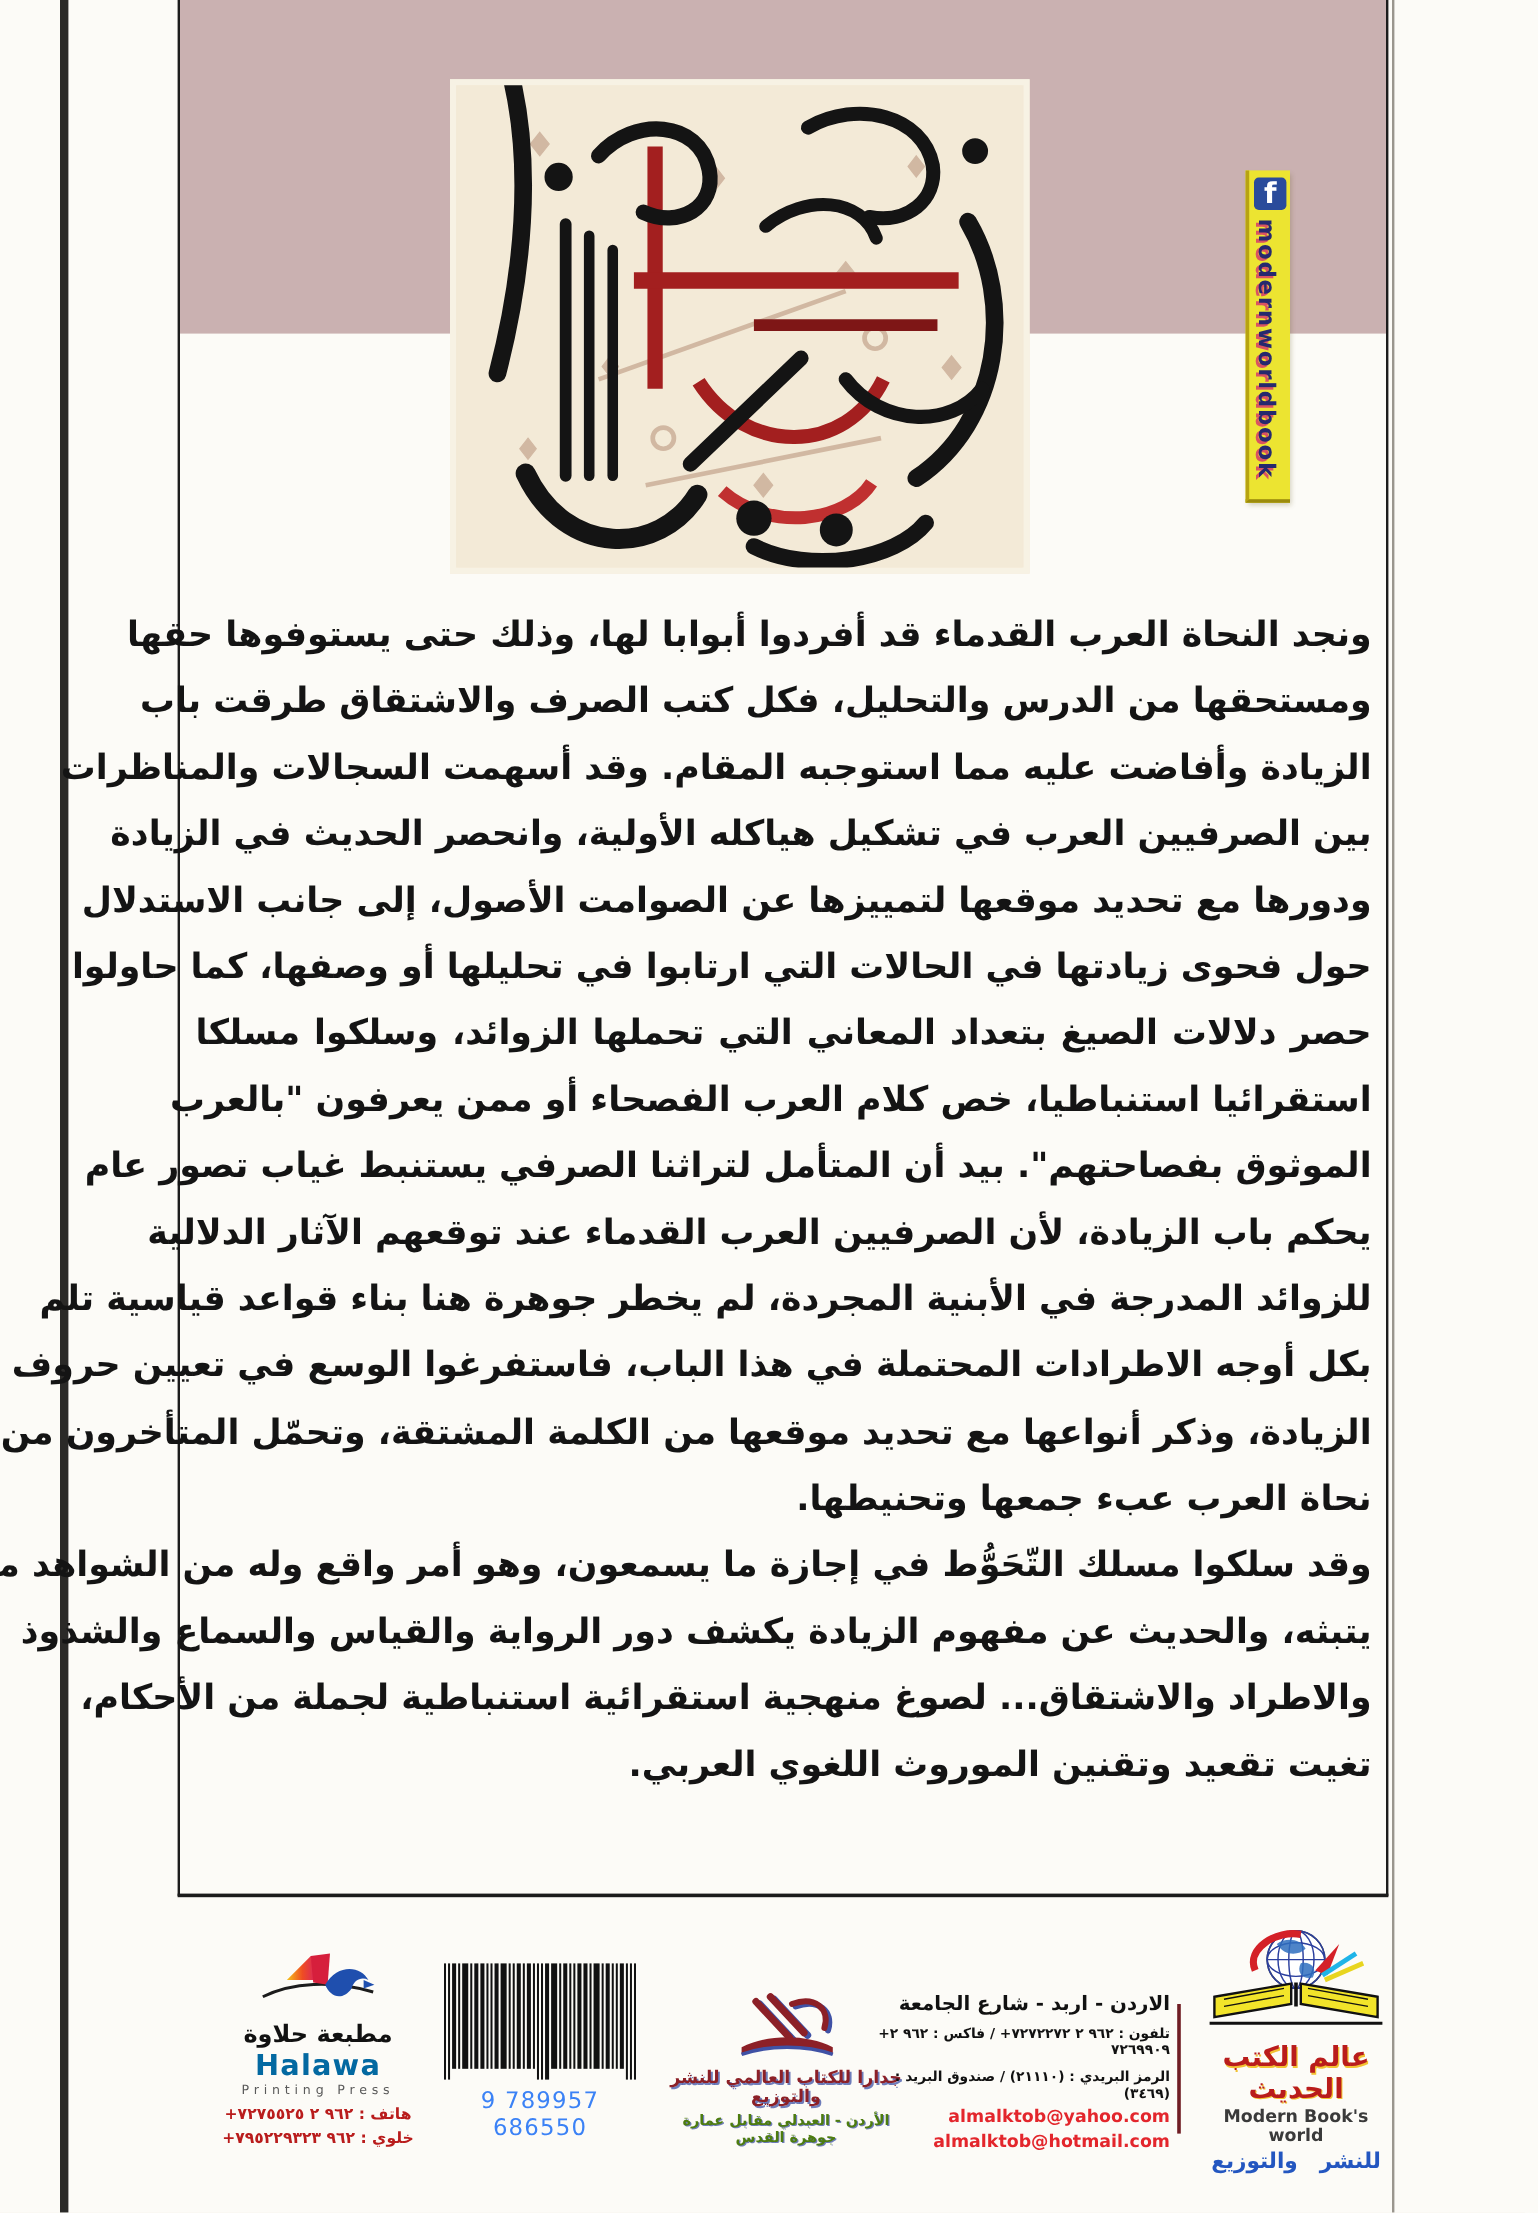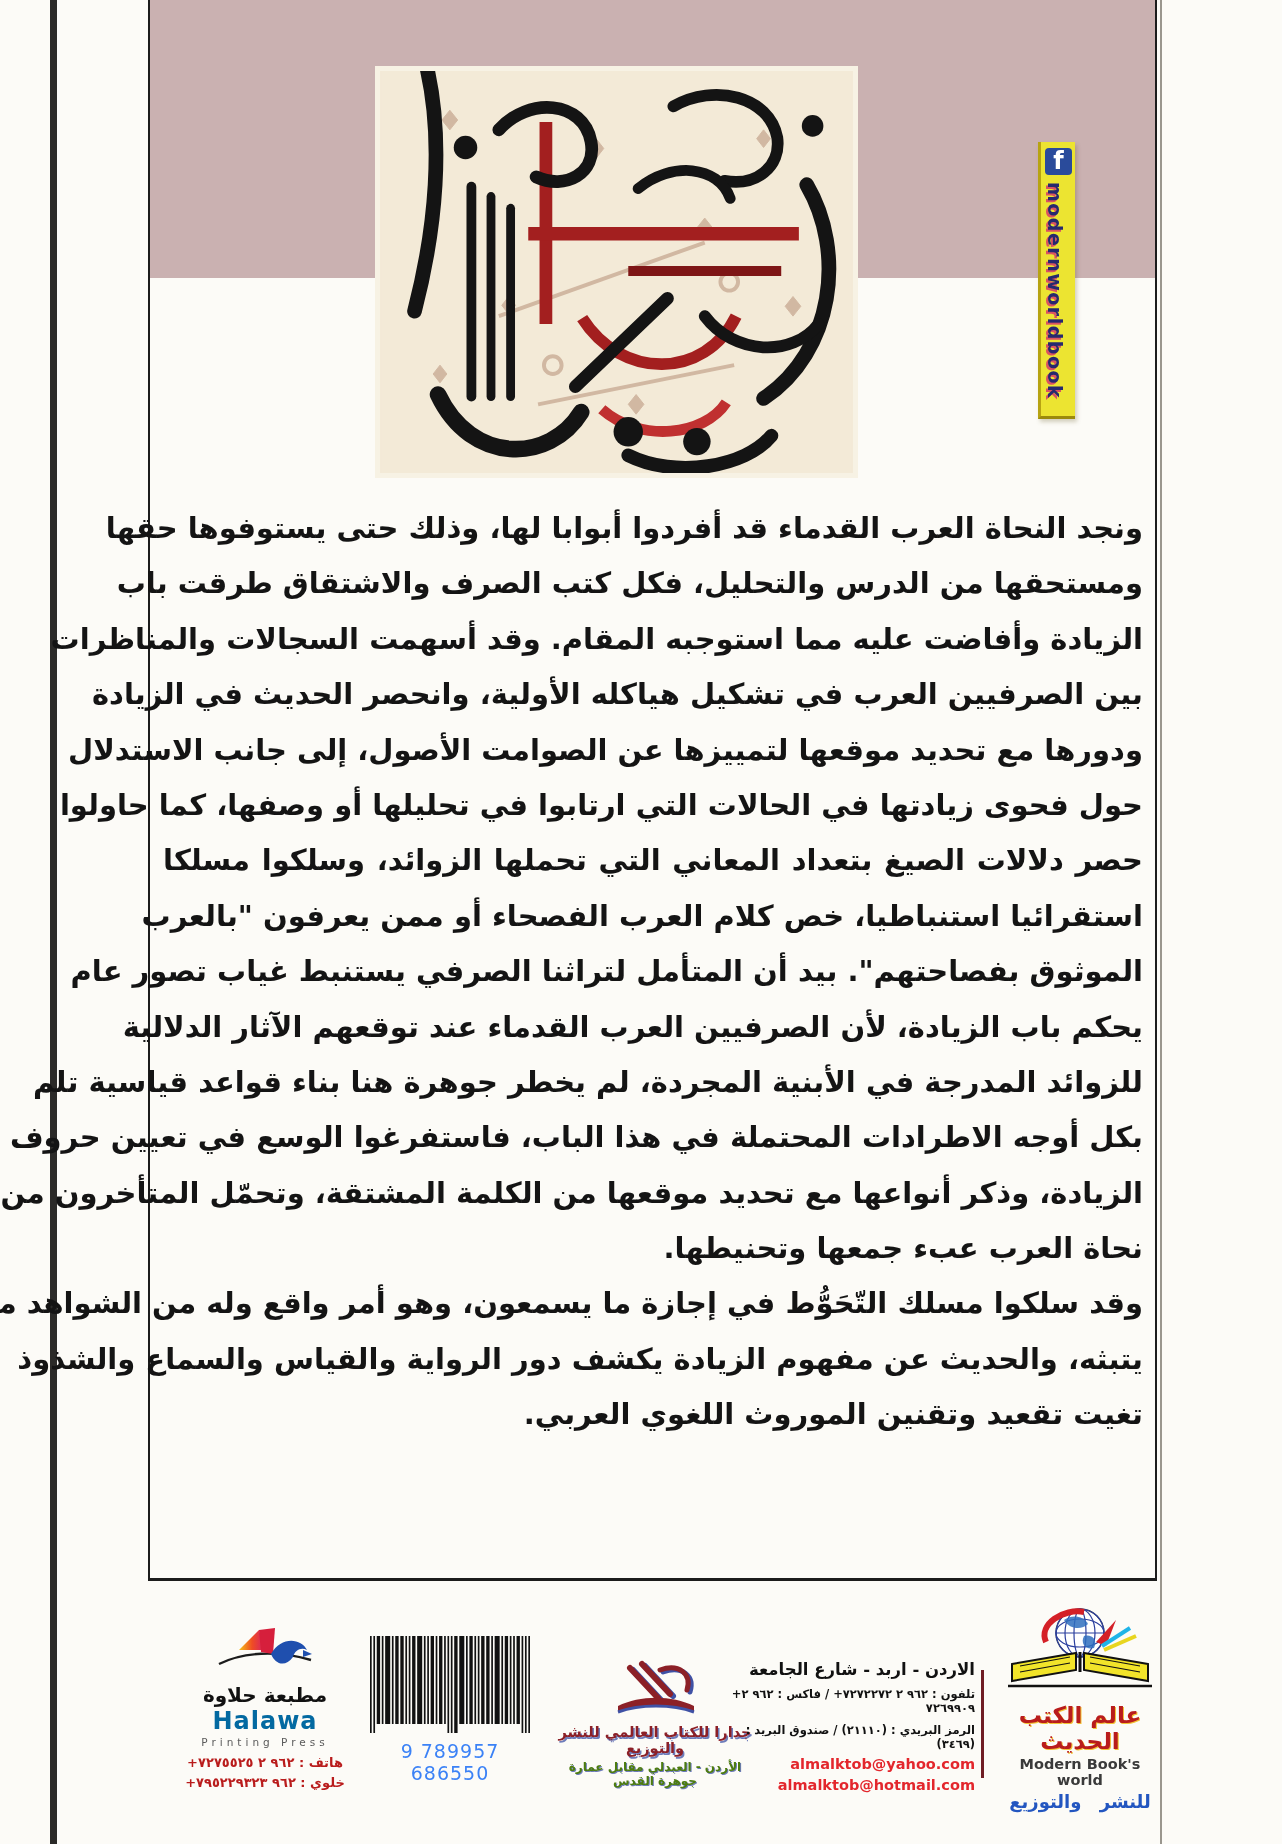--- a/index.html
+++ b/index.html
@@ -136,20 +136,21 @@
       <div class="line">حصر دلالات الصيغ بتعداد المعاني التي تحملها الزوائد، وسلكوا مسلكا</div>
       <div class="line">استقرائيا استنباطيا، خص كلام العرب الفصحاء أو ممن يعرفون "بالعرب</div>
       <div class="line">الموثوق بفصاحتهم". بيد أن المتأمل لتراثنا الصرفي يستنبط غياب تصور عام</div>
       <div class="line">يحكم باب الزيادة، لأن الصرفيين العرب القدماء عند توقعهم الآثار الدلالية</div>
       <div class="line">للزوائد المدرجة في الأبنية المجردة، لم يخطر جوهرة هنا بناء قواعد قياسية تلم</div>
       <div class="line">بكل أوجه الاطرادات المحتملة في هذا الباب، فاستفرغوا الوسع في تعيين حروف</div>
       <div class="line">الزيادة، وذكر أنواعها مع تحديد موقعها من الكلمة المشتقة، وتحمّل المتأخرون من</div>
       <div class="line end">نحاة العرب عبء جمعها وتحنيطها.</div>
       <div class="line">وقد سلكوا مسلك التّحَوُّط في إجازة ما يسمعون، وهو أمر واقع وله من الشواهد ما</div>
       <div class="line">يتبثه، والحديث عن مفهوم الزيادة يكشف دور الرواية والقياس والسماع والشذوذ</div>
+      <div class="line">والاطراد والاشتقاق... لصوغ منهجية استقرائية استنباطية لجملة من الأحكام،</div>
       <div class="line end">تغيت تقعيد وتقنين الموروث اللغوي العربي.</div>
     </div>
 
   <div class="printer">
     <svg width="100" height="52" viewBox="0 0 100 52">
       <defs>
         <linearGradient id="wg" x1="0" y1="0" x2="1" y2="0">
           <stop offset="0" stop-color="#f6c21a"></stop>
             <stop offset="0.5" stop-color="#ef4d23"></stop>
           <stop offset="1" stop-color="#d61f66"></stop>

